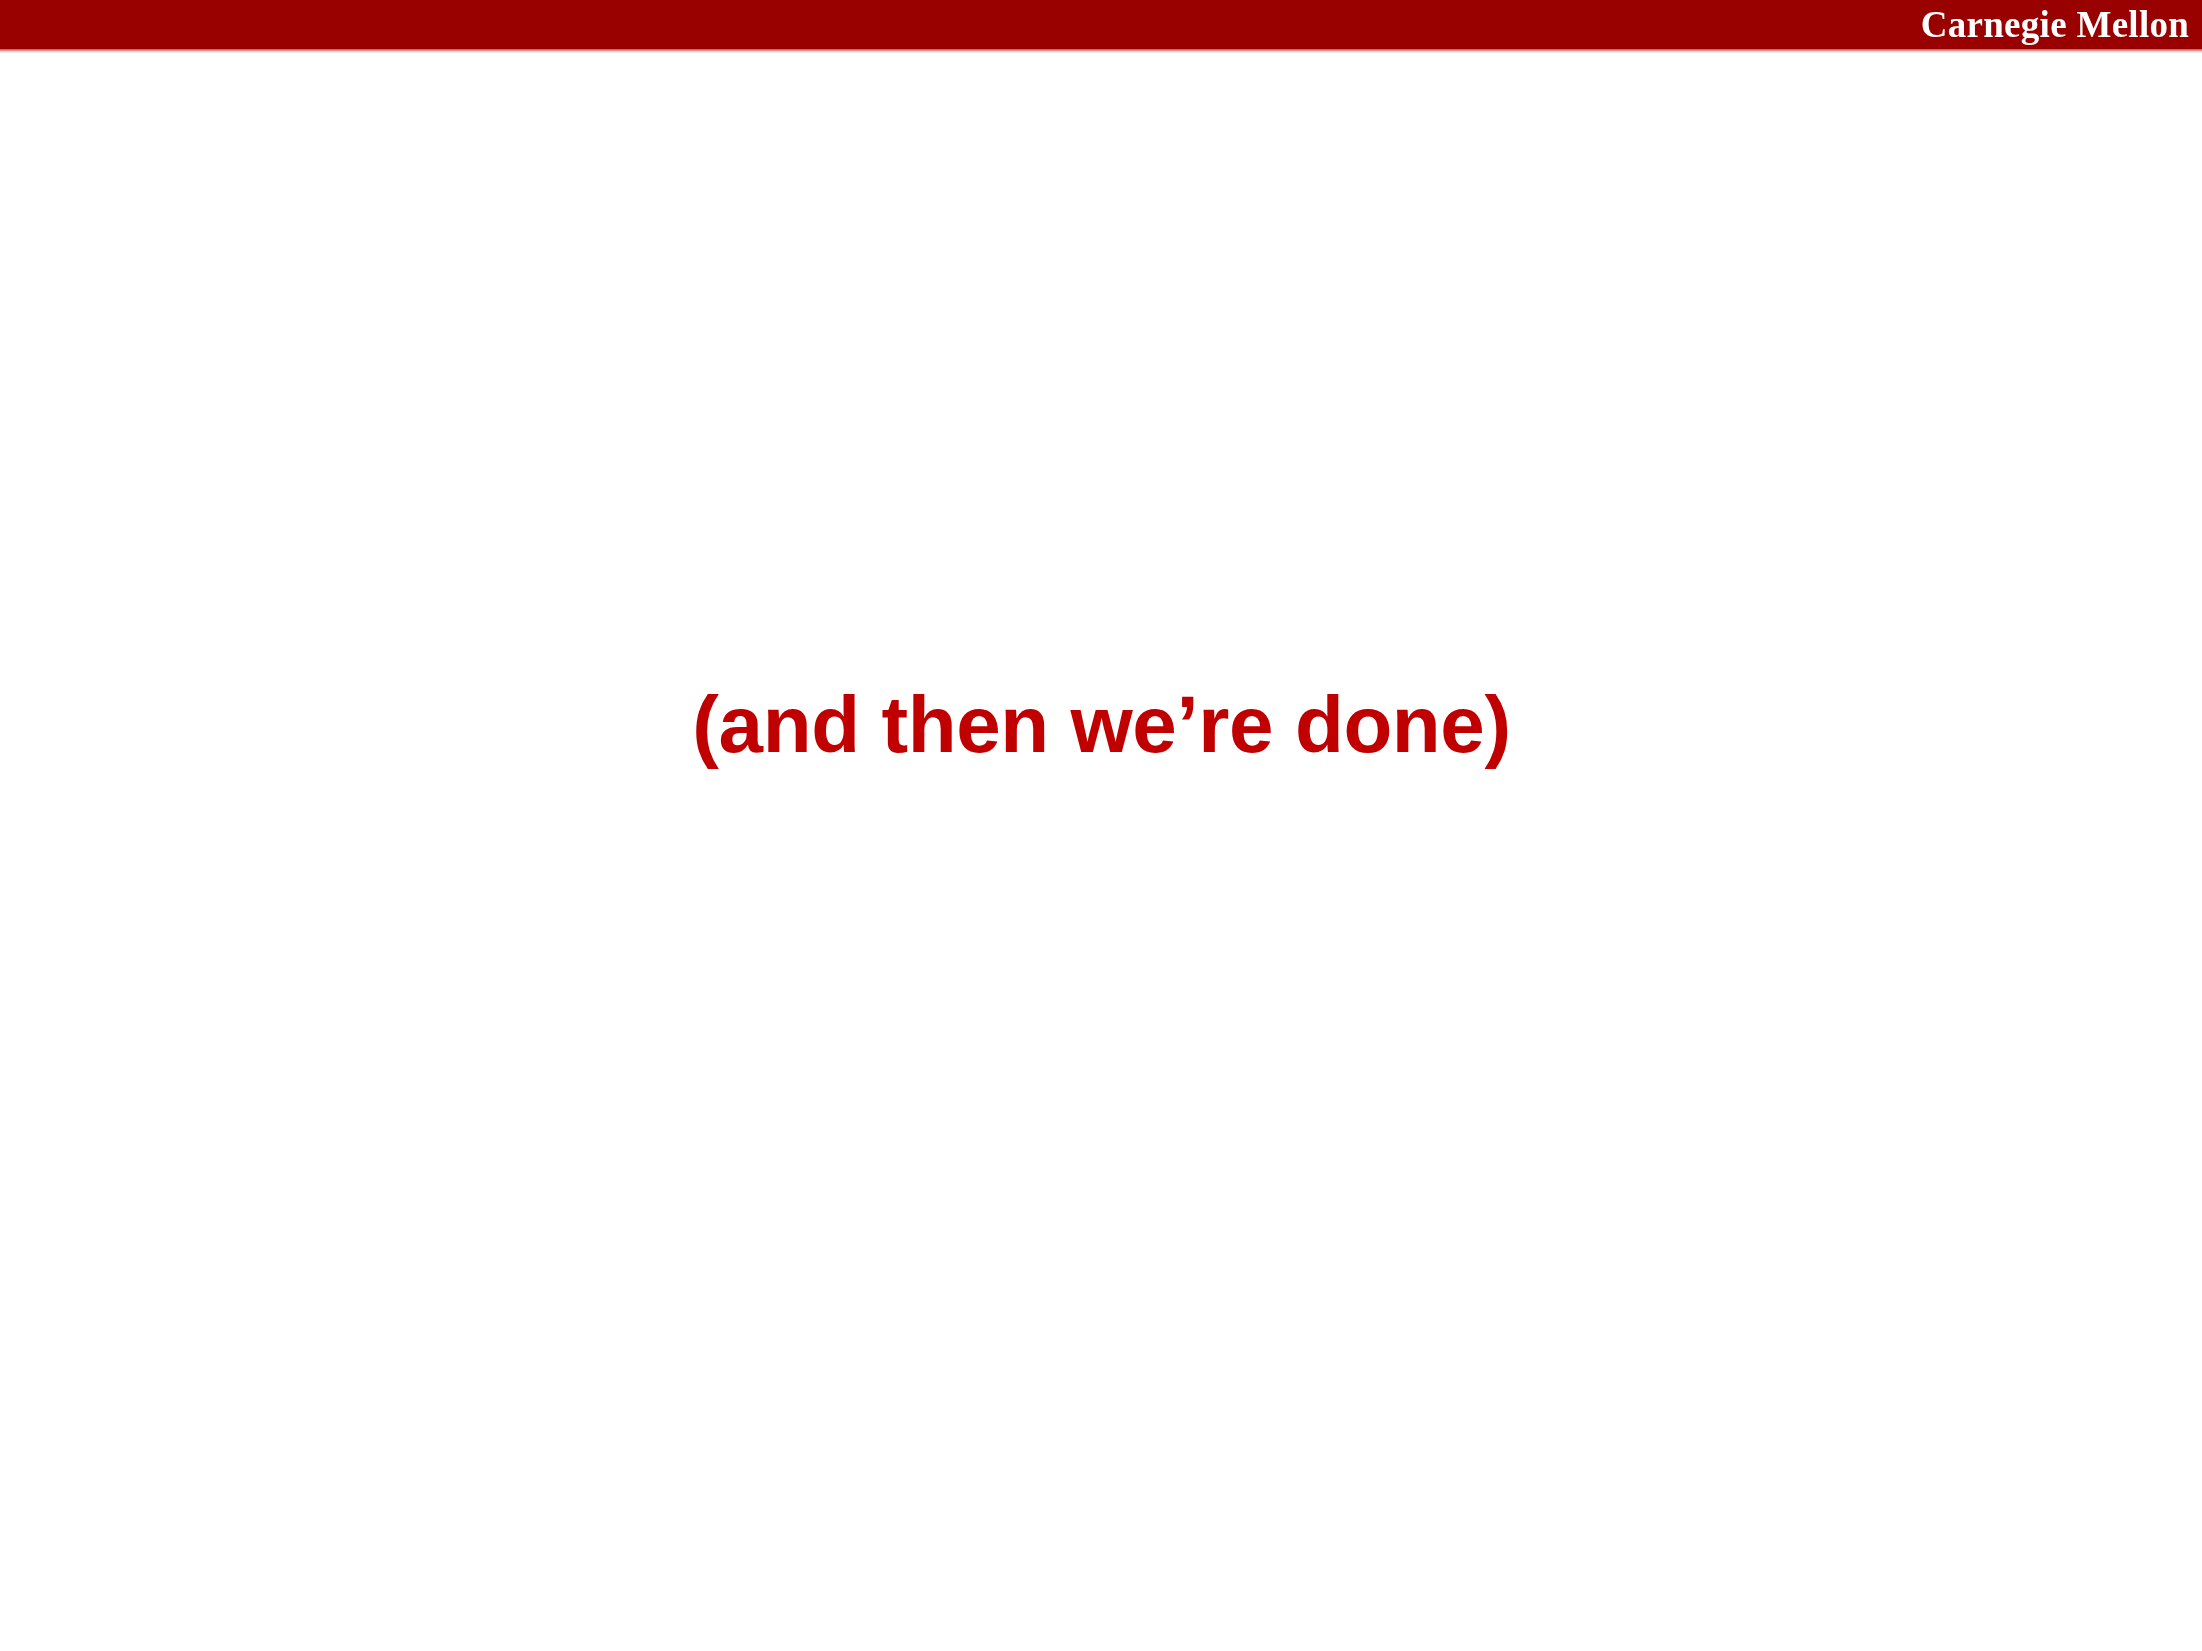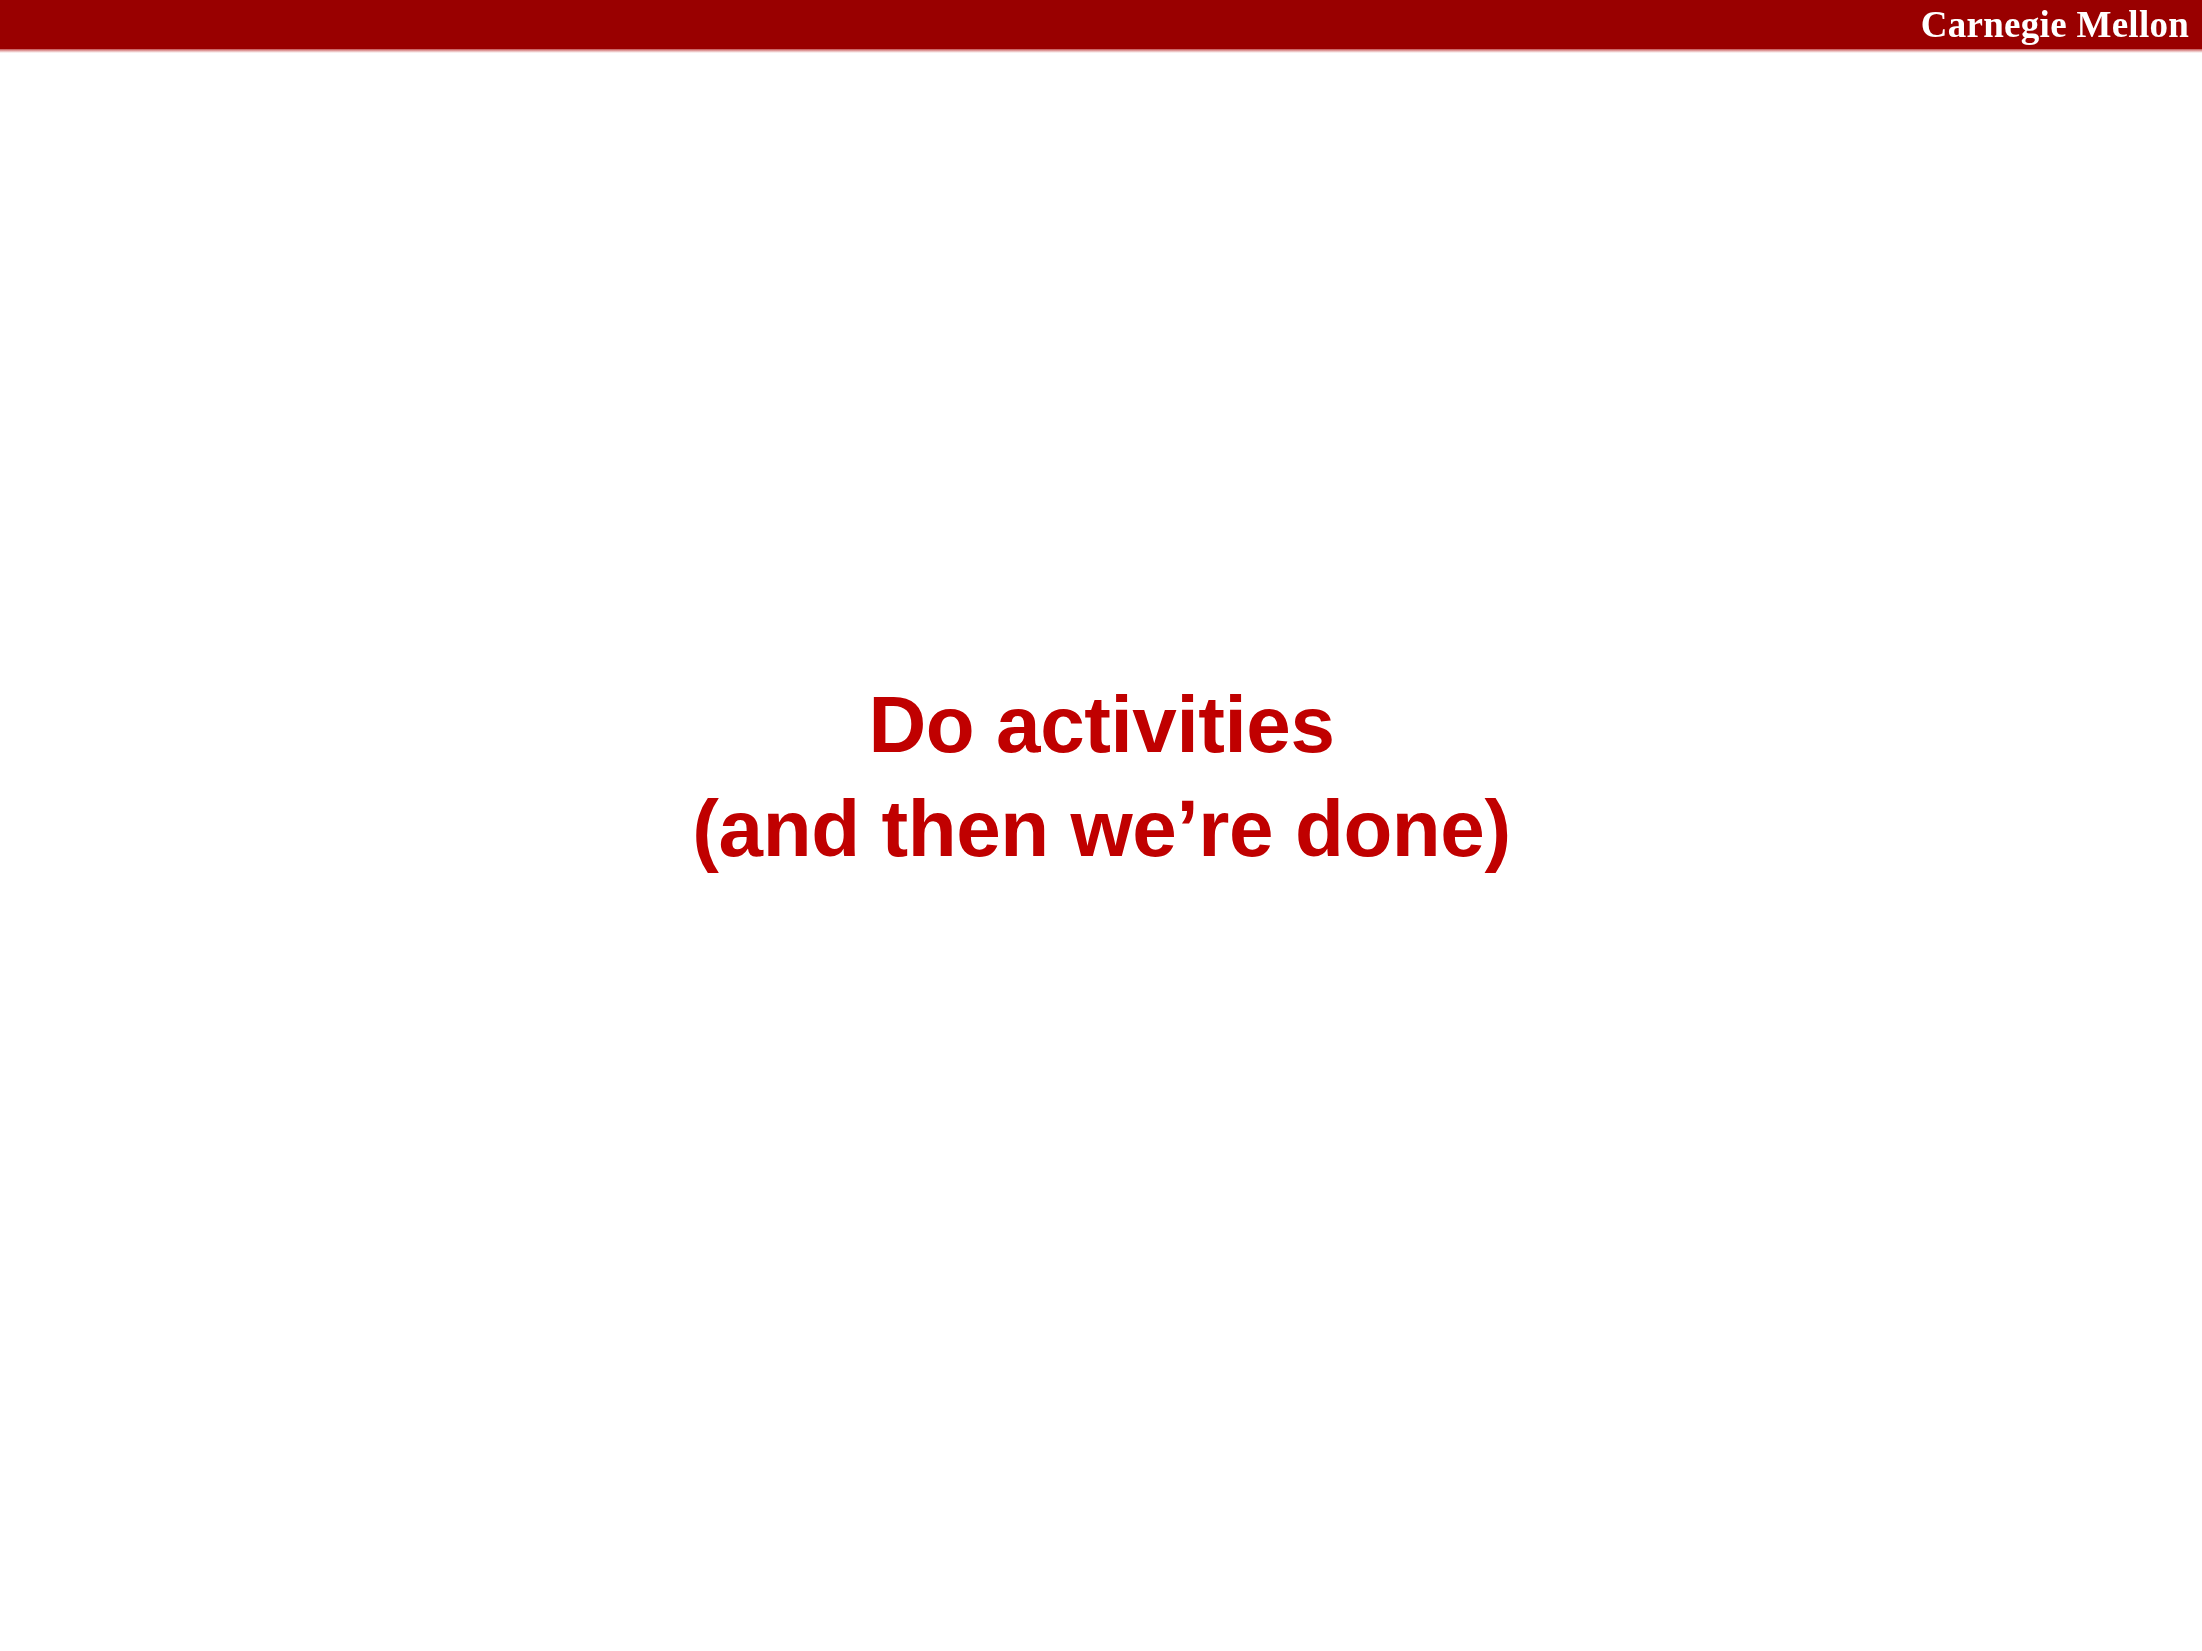--- a/index.html
+++ b/index.html
@@ -101,20 +101,19 @@
 </head>
 <body>
 
 <div class="slide">
 
   <div class="header-band"></div>
   <div class="header-underline"></div>
   <div class="brand-wordmark">Carnegie Mellon</div>
 
   <div class="main-message">
-    <span class="msg-line">Do activities</span>
     <span class="msg-line">(and then we’re done)</span>
   </div>
 
   <div class="footer-page-number">45</div>
 
 </div>
 
 
 </body></html>

